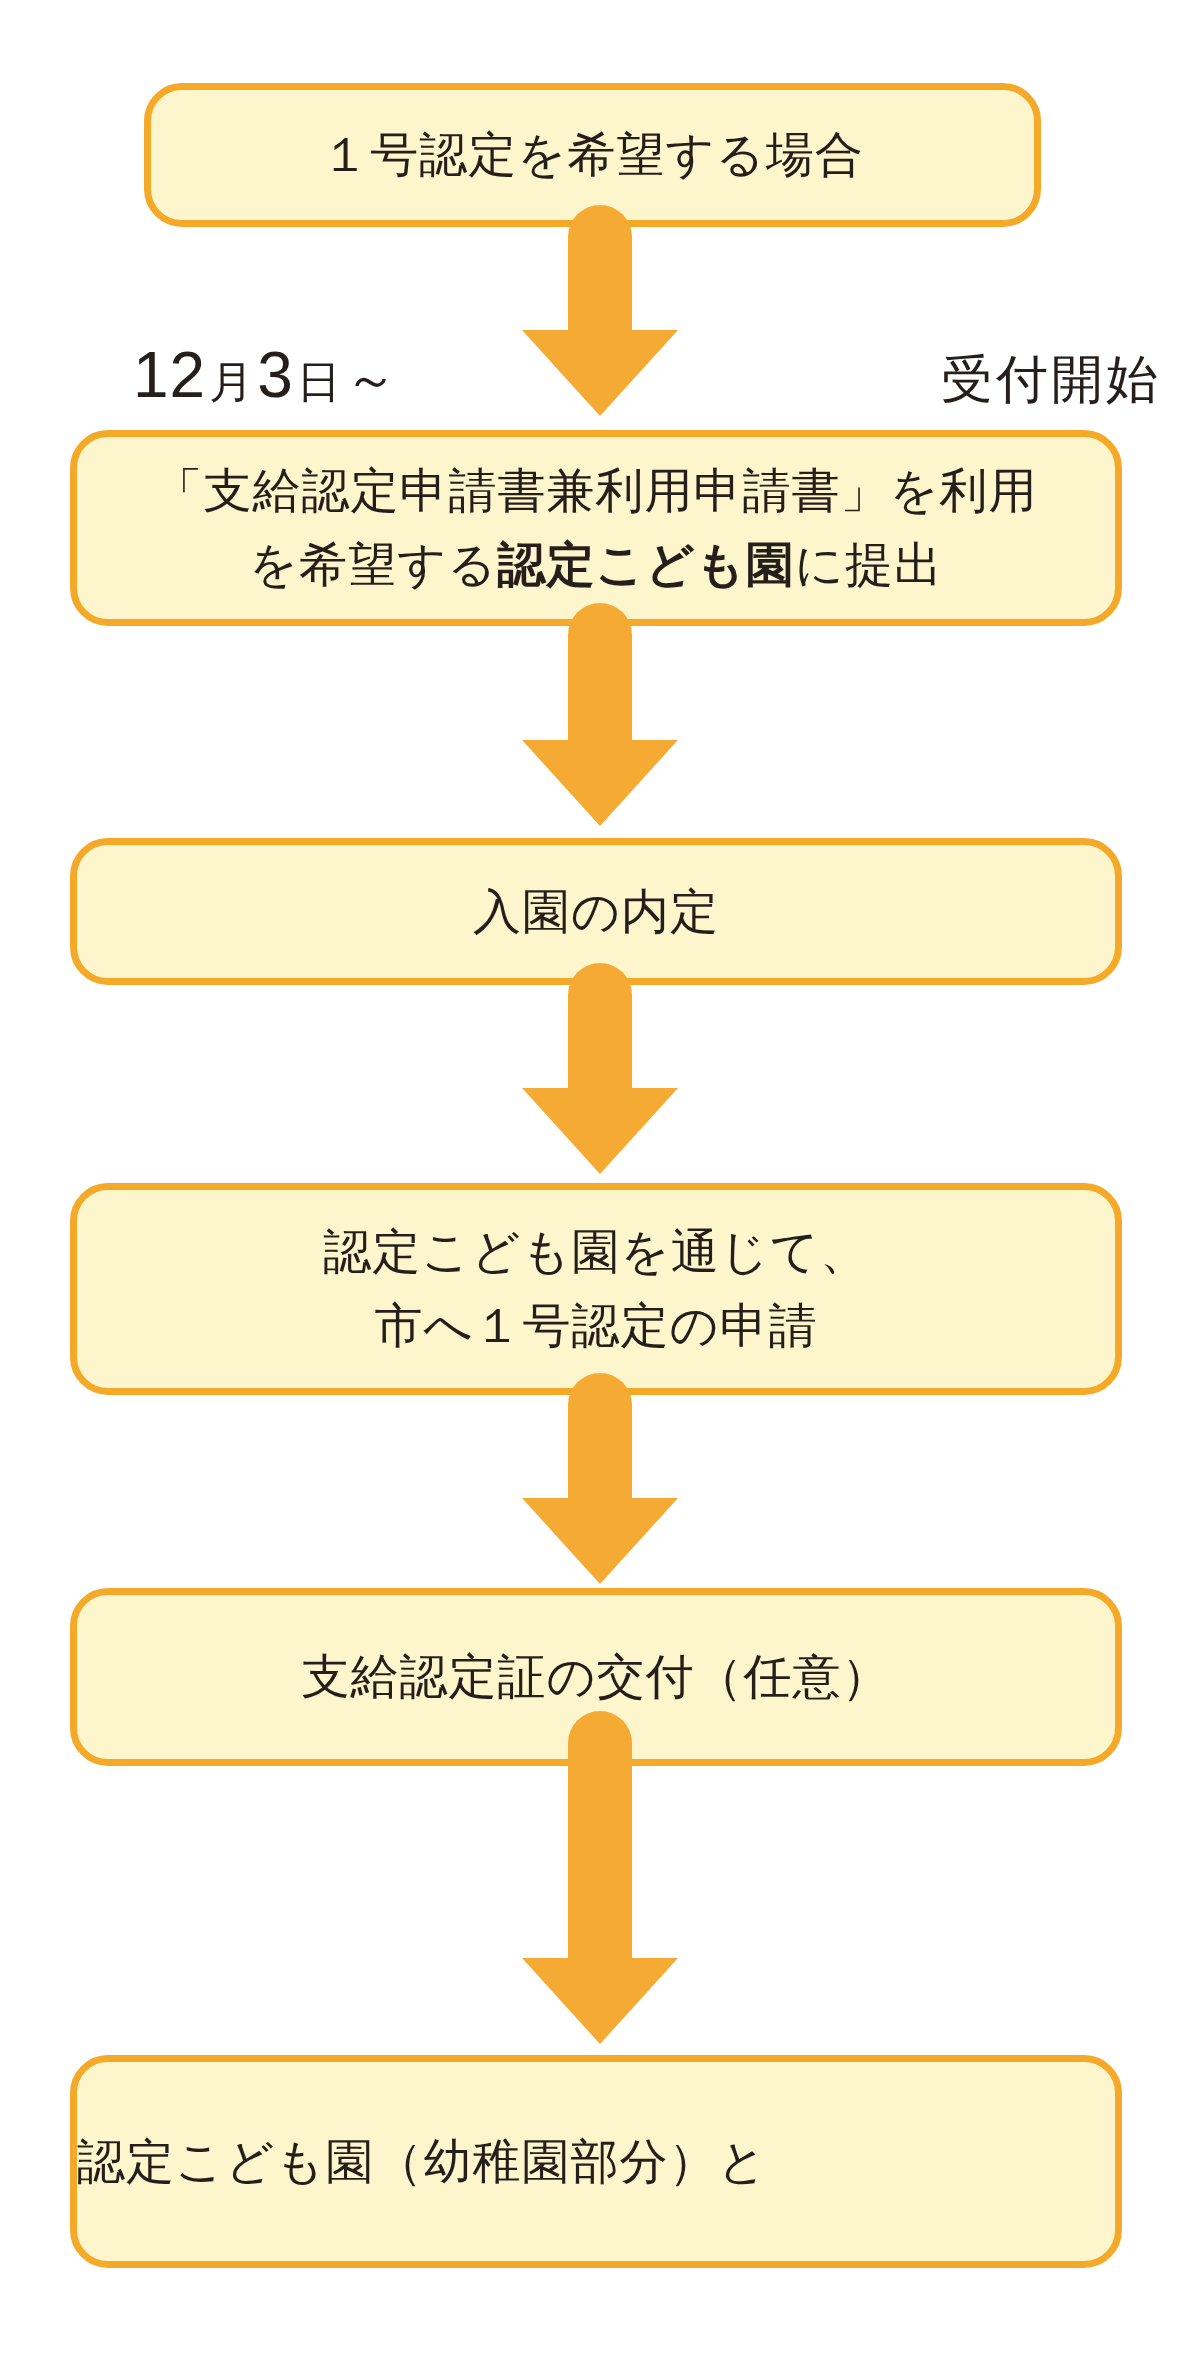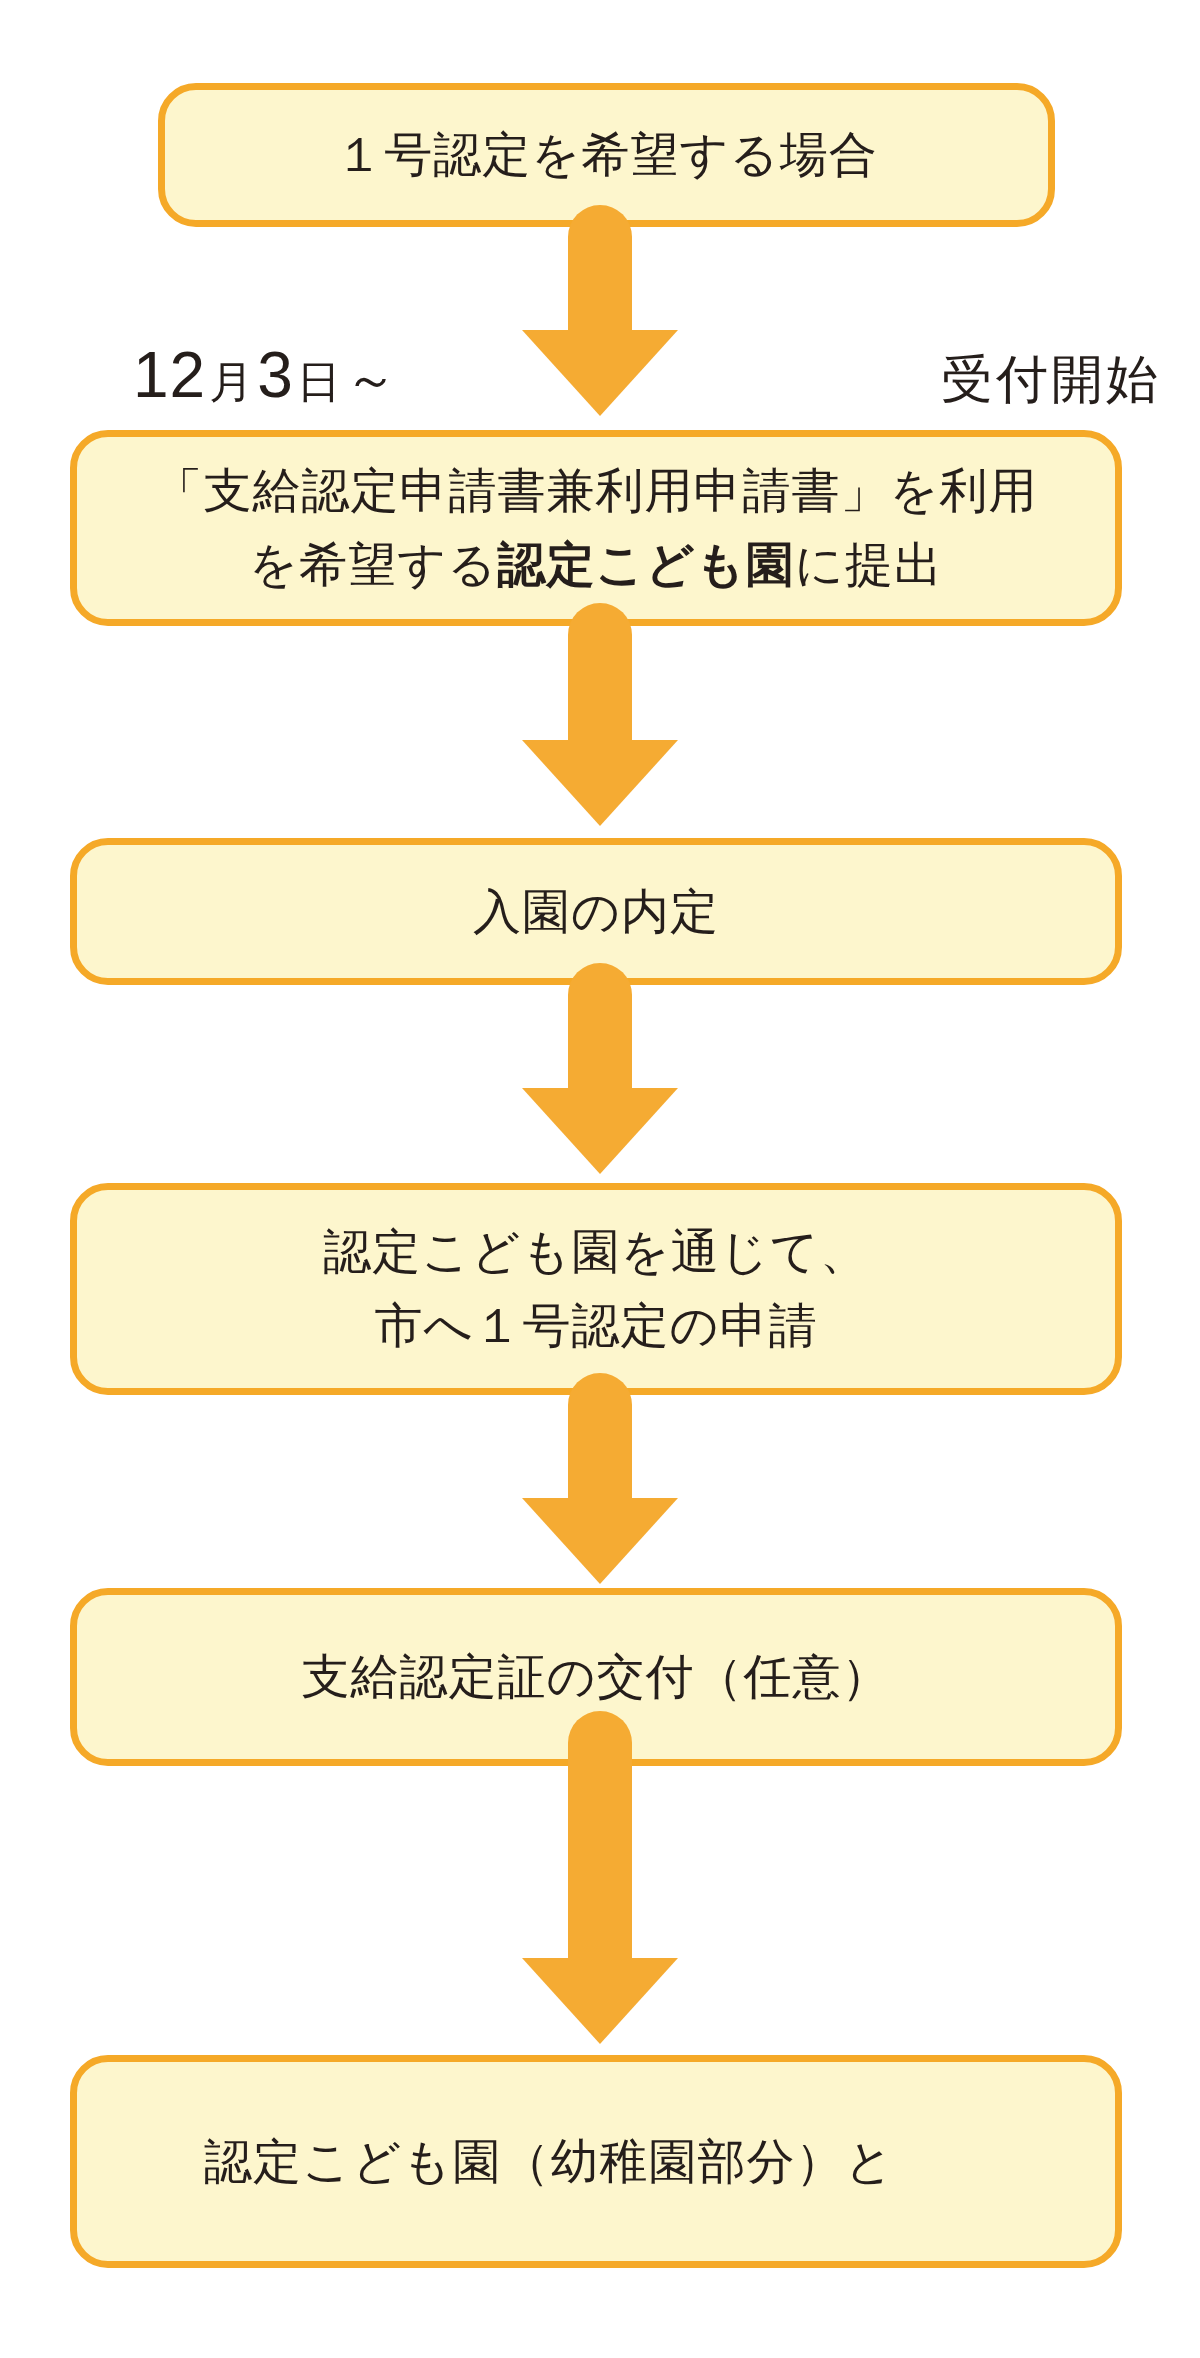--- a/index.html
+++ b/index.html
@@ -23,26 +23,26 @@
     flex-direction:column;
     justify-content:center;
     align-items:center;
     text-align:center;
     font-size:48px;
     line-height:74px;
     letter-spacing:1px;
     z-index:1;
   }
   .fbox .line{white-space:nowrap;}
-  .b1{left:158px;top:83px;width:897px;height:144px;}
+  .b1{left:144px;top:83px;width:897px;height:144px;}
   .b2{left:70px;top:430px;width:1052px;height:196px;}
   .b3{left:70px;top:838px;width:1052px;height:147px;}
   .b4{left:70px;top:1183px;width:1052px;height:212px;}
   .b5{left:70px;top:1588px;width:1052px;height:178px;}
-  .b6{left:70px;top:2055px;width:1052px;height:213px;align-items:flex-start;text-align:left;padding-left:127px;}
+  .b6{left:70px;top:2055px;width:1052px;height:213px;align-items:flex-start;text-align:left;}
   .bold-seg{font-weight:bold;margin-top:18px;}
 
   
   .arrow{position:absolute;left:0;width:1200px;z-index:2;}
   .arrow .stem{
     position:absolute;left:568px;width:64px;
     background:var(--arrow);
     border-radius:32px 32px 0 0;
   }
   .arrow .head{

